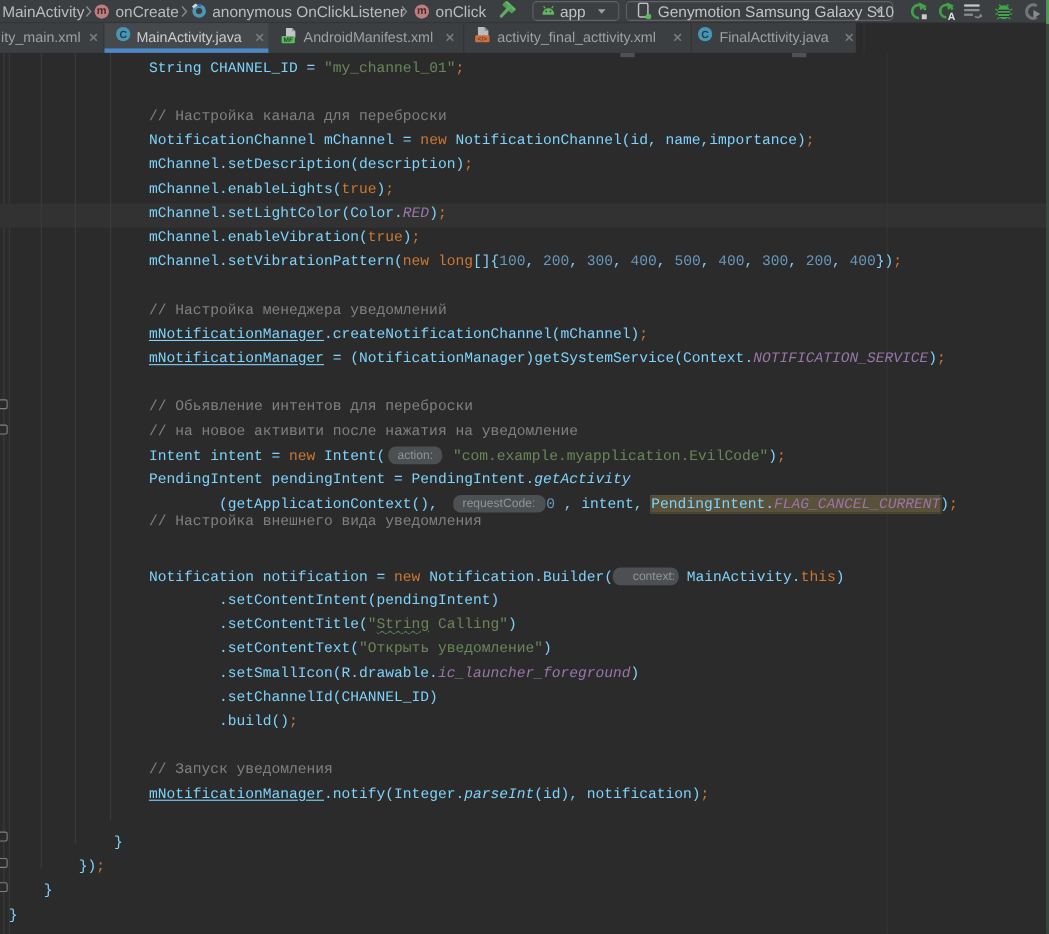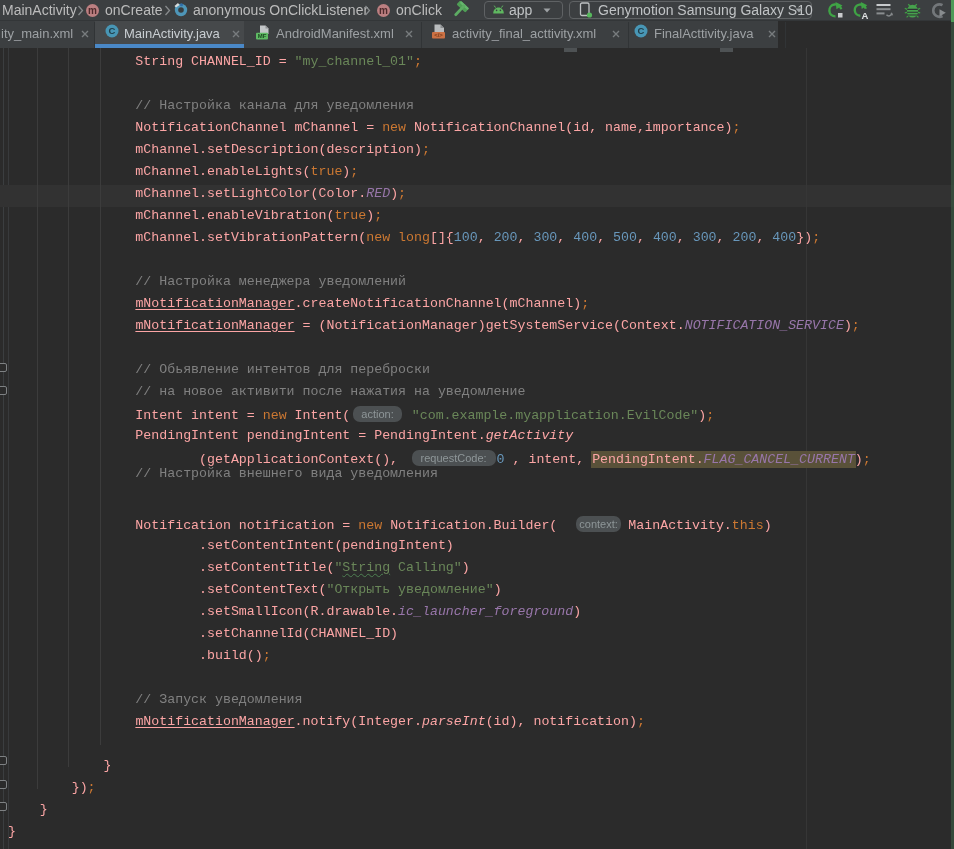--- a/index.html
+++ b/index.html
@@ -9,21 +9,21 @@
 .bc{position:absolute;top:0;height:21px;line-height:21px;font-size:14px;color:#bcbcbc;white-space:nowrap}
 .bsep{position:absolute;top:5px}
 .mico{position:absolute;top:4px;width:13px;height:13px;border-radius:50%;background:#bc7f81;text-align:center;font-size:10px;font-weight:bold;color:#4e2a2c;line-height:13px}
 .chipbox{position:absolute;top:1px;height:18px;border:1px solid #5f6264;border-radius:4px}
 .ticon{position:absolute;top:2px}
 .tlab{position:absolute;top:0;height:27px;line-height:26px;font-size:13px;color:#9da1a4}
 .tx{position:absolute;top:8px;width:10px;height:10px}
 #toolbar svg,#tabbar svg{display:block}
 .tsep{position:absolute;top:1px;width:1px;height:26px;background:#313436}
 .cl{position:absolute;left:8px;height:22px;line-height:22px;font:13.281px "Liberation Mono",monospace;white-space:pre}
-.cl .d{color:#fca5a5}
+.cl .d{color:#7dd3fc}
 .cl .k{color:#cc7832}
 .cl .s{color:#6a8759}
 .cl .n{color:#6897bb}
 .cl .c{color:#808080}
 .cl .f{color:#9876aa;font-style:italic}
 .cl .i{font-style:italic}
 .cl .u{text-decoration:underline;text-underline-offset:2px}
 .cl .sq{text-decoration:underline wavy 1px #4e8052;text-underline-offset:2px}
 .cl .hl{background:#595139;box-shadow:0 0 0 1px #595139}
 .chip{display:inline-block;background:#4c5052;color:#8e9698;font:11px "Liberation Sans",sans-serif;line-height:14px;border-radius:7px;padding:1px 6px 1px 6px;vertical-align:1px}
@@ -43,37 +43,37 @@
 <div style="position:absolute;left:564px;top:0;width:13px;height:4px;background:#4e5254"></div>
 <div style="position:absolute;left:720px;top:0;width:13px;height:4px;background:#4e5254"></div>
 <div class="fold" style="top:315px"></div>
 <div class="fold" style="top:338px"></div>
 <div class="fold" style="top:708px"></div>
 <div class="fold" style="top:732px"></div>
 <div class="fold" style="top:754px"></div>
 </div>
 <div id="code">
 <pre class="cl" style="top:53.5px"><span class="d">                String CHANNEL_ID = </span><span class="s">"my_channel_01"</span><span class="k">;</span></pre>
-<pre class="cl" style="top:97.5px"><span class="c">                // Настройка канала для уведомления</span></pre>
+<pre class="cl" style="top:97.5px"><span class="c">                // Настройка канала для переброски</span></pre>
 <pre class="cl" style="top:119.5px"><span class="d">                NotificationChannel mChannel = </span><span class="k">new</span><span class="d"> NotificationChannel(id, name,importance)</span><span class="k">;</span></pre>
 <pre class="cl" style="top:141.5px"><span class="d">                mChannel.setDescription(description)</span><span class="k">;</span></pre>
 <pre class="cl" style="top:163.5px"><span class="d">                mChannel.enableLights(</span><span class="k">true</span><span class="d">)</span><span class="k">;</span></pre>
 <pre class="cl" style="top:185.5px"><span class="d">                mChannel.setLightColor(Color.</span><span class="f">RED</span><span class="d">)</span><span class="k">;</span></pre>
 <pre class="cl" style="top:207.5px"><span class="d">                mChannel.enableVibration(</span><span class="k">true</span><span class="d">)</span><span class="k">;</span></pre>
 <pre class="cl" style="top:229.5px"><span class="d">                mChannel.setVibrationPattern(</span><span class="k">new</span><span class="d"> </span><span class="k">long</span><span class="d">[]{</span><span class="n">100</span><span class="d">, </span><span class="n">200</span><span class="d">, </span><span class="n">300</span><span class="d">, </span><span class="n">400</span><span class="d">, </span><span class="n">500</span><span class="d">, </span><span class="n">400</span><span class="d">, </span><span class="n">300</span><span class="d">, </span><span class="n">200</span><span class="d">, </span><span class="n">400</span><span class="d">})</span><span class="k">;</span></pre>
 <pre class="cl" style="top:273.5px"><span class="c">                // Настройка менеджера уведомлений</span></pre>
 <pre class="cl" style="top:295.5px"><span class="d">                </span><span class="d u">mNotificationManager</span><span class="d">.createNotificationChannel(mChannel)</span><span class="k">;</span></pre>
 <pre class="cl" style="top:317.5px"><span class="d">                </span><span class="d u">mNotificationManager</span><span class="d"> = (NotificationManager)getSystemService(Context.</span><span class="f">NOTIFICATION_SERVICE</span><span class="d">)</span><span class="k">;</span></pre>
 <pre class="cl" style="top:361.5px"><span class="c">                // Обьявление интентов для переброски</span></pre>
 <pre class="cl" style="top:383.5px"><span class="c">                // на новое активити после нажатия на уведомление</span></pre>
 <pre class="cl" style="top:405.5px"><span class="d">                Intent intent = </span><span class="k">new</span><span class="d"> Intent(</span><span class="chip" style="margin-left:3px;margin-right:10px;padding-left:8px;padding-right:8px">action:</span><span class="s">"com.example.myapplication.EvilCode"</span><span class="d">)</span><span class="k">;</span></pre>
 <pre class="cl" style="top:427.5px"><span class="d">                PendingIntent pendingIntent = PendingIntent.</span><span class="d i">getActivity</span></pre>
 <pre class="cl" style="top:449.5px"><span class="d">                        (getApplicationContext(), </span><span class="chip" style="margin-left:5.5px;margin-right:1px;padding-left:9px;padding-right:9px">requestCode:</span><span class="n">0</span><span class="d"> , intent, </span><span class="hl"><span class="d">PendingIntent.</span><span class="f">FLAG_CANCEL_CURRENT</span></span><span class="d">)</span><span class="k">;</span></pre>
 <pre class="cl" style="top:466px"><span class="c">                // Настройка внешнего вида уведомления</span></pre>
-<pre class="cl" style="top:515.5px"><span class="d">                Notification notification = </span><span class="k">new</span><span class="d"> Notification.Builder(</span><span class="chip" style="margin-left:19px;margin-right:7.5px;padding-left:3px;padding-right:3px">context:</span><span class="d">MainActivity.</span><span class="k">this</span><span class="d">)</span></pre>
+<pre class="cl" style="top:515.5px"><span class="d">                Notification notification = </span><span class="k">new</span><span class="d"> Notification.Builder(</span><span class="chip" style="margin-left:0;margin-right:7.5px;padding-left:18px;padding-right:3px">context:</span><span class="d">MainActivity.</span><span class="k">this</span><span class="d">)</span></pre>
 <pre class="cl" style="top:537.5px"><span class="d">                        .setContentIntent(pendingIntent)</span></pre>
 <pre class="cl" style="top:559.5px"><span class="d">                        .setContentTitle(</span><span class="s">"</span><span class="s sq">String</span><span class="s"> Calling"</span><span class="d">)</span></pre>
 <pre class="cl" style="top:581.5px"><span class="d">                        .setContentText(</span><span class="s">"Открыть уведомление"</span><span class="d">)</span></pre>
 <pre class="cl" style="top:603.5px"><span class="d">                        .setSmallIcon(R.drawable.</span><span class="f">ic_launcher_foreground</span><span class="d">)</span></pre>
 <pre class="cl" style="top:625.5px"><span class="d">                        .setChannelId(CHANNEL_ID)</span></pre>
 <pre class="cl" style="top:647.5px"><span class="d">                        .build()</span><span class="k">;</span></pre>
 <pre class="cl" style="top:691.5px"><span class="c">                // Запуск уведомления</span></pre>
 <pre class="cl" style="top:713.5px"><span class="d">                </span><span class="d u">mNotificationManager</span><span class="d">.notify(Integer.</span><span class="d i">parseInt</span><span class="d">(id), notification)</span><span class="k">;</span></pre>
 <pre class="cl" style="top:757.5px"><span class="d">            }</span></pre>
 <pre class="cl" style="top:779.5px"><span class="d">        })</span><span class="k">;</span></pre>

